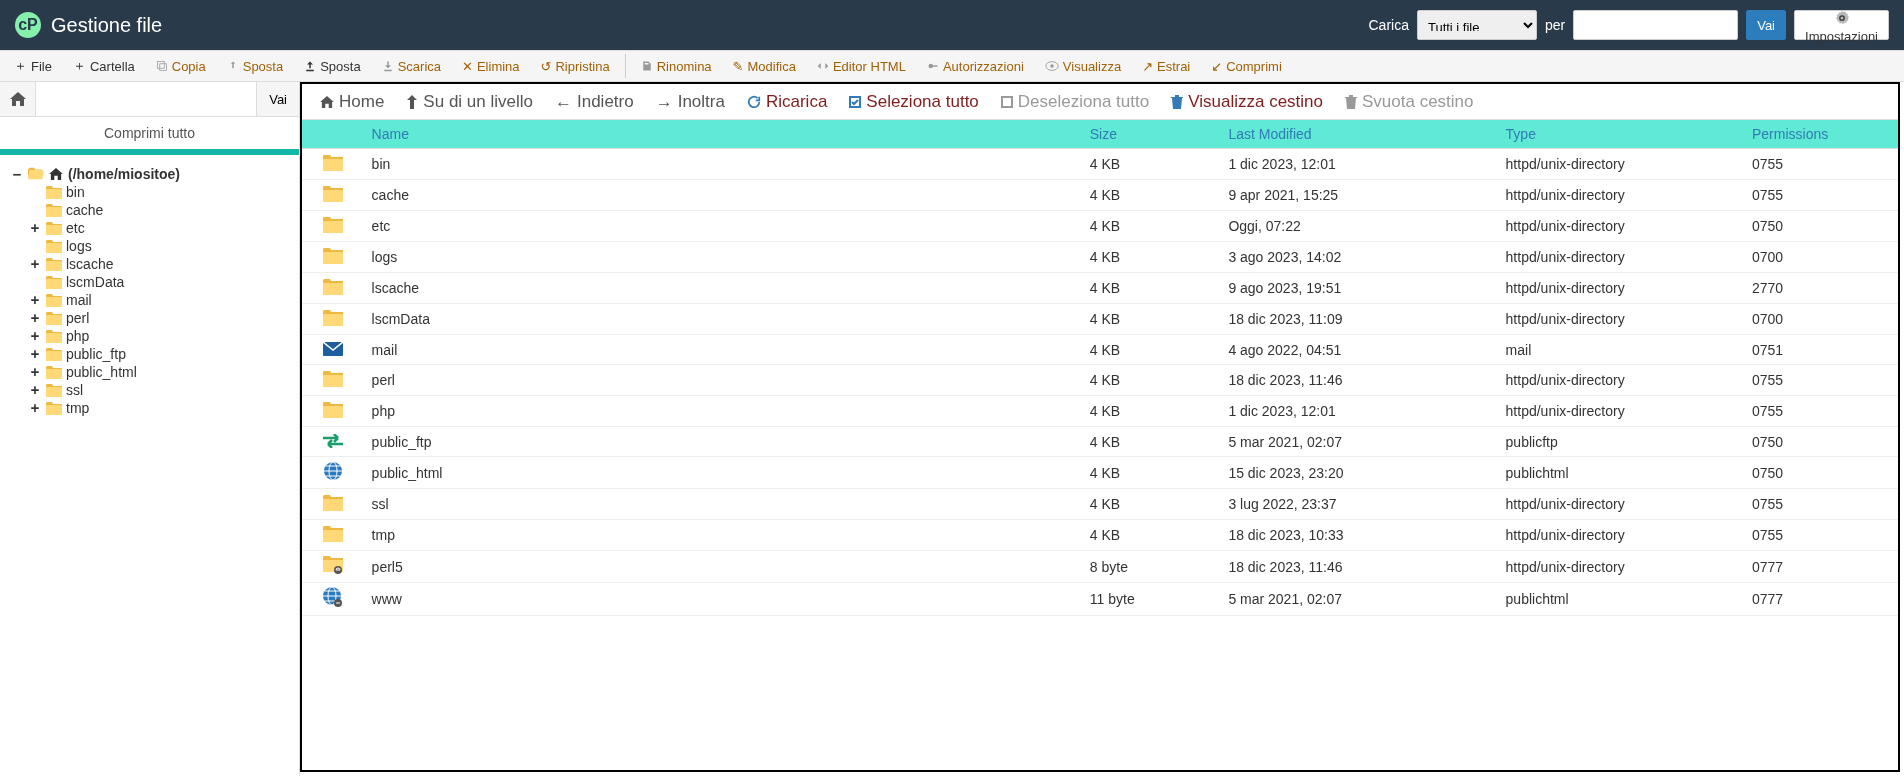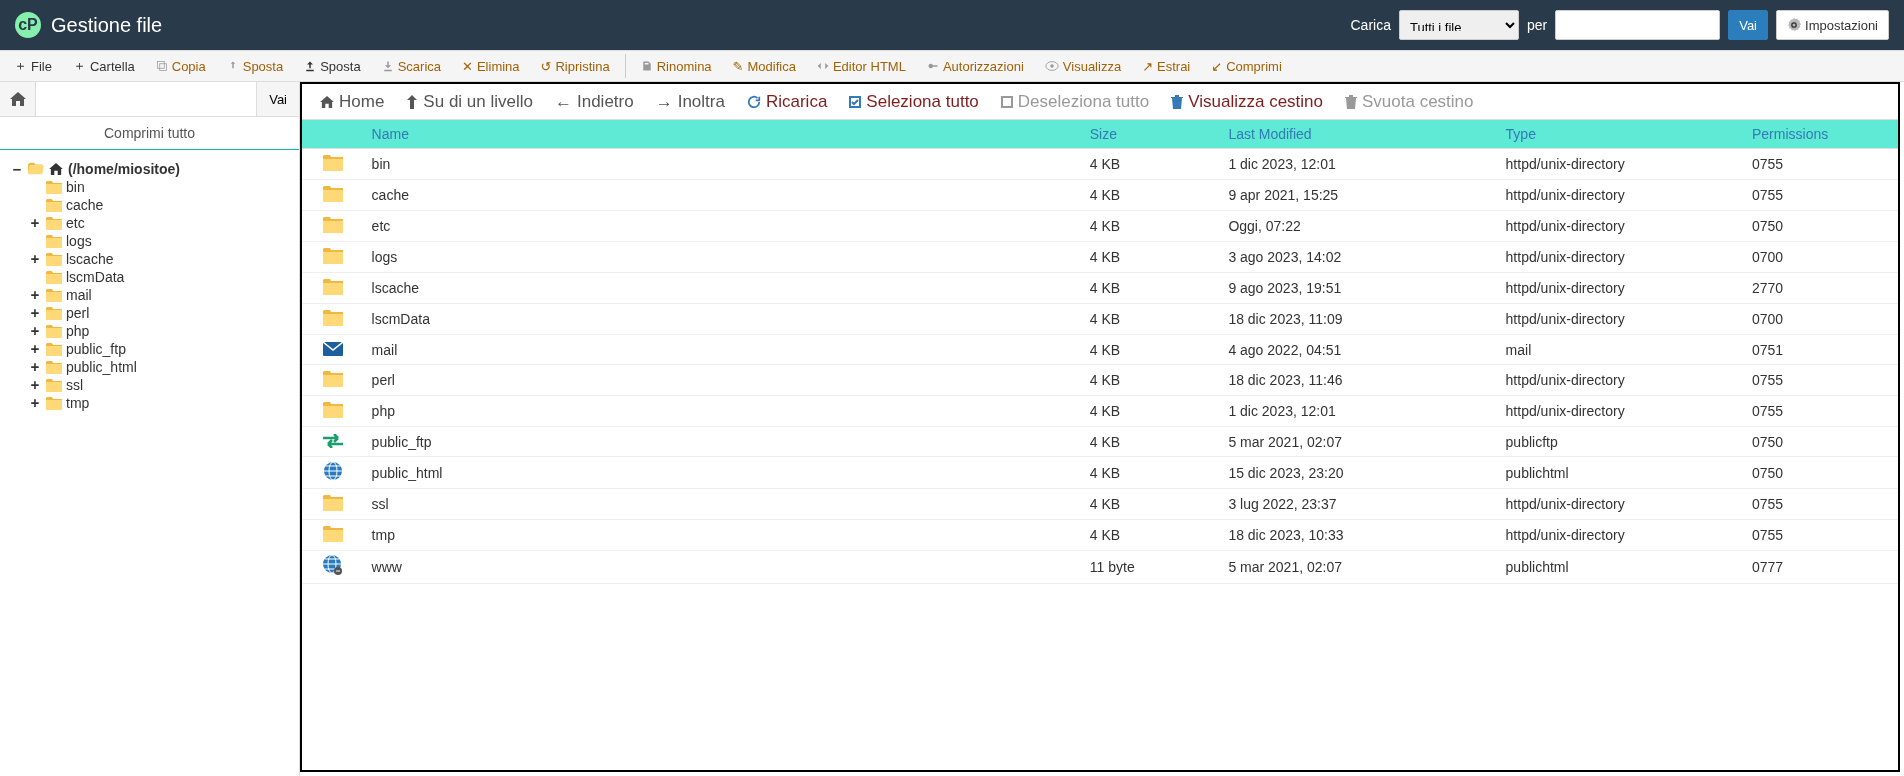--- a/index.html
+++ b/index.html
@@ -9,38 +9,38 @@
   .top-header { background: #293a4a; color: #fff; height: 50px; display: flex; align-items: center; padding: 0 15px; justify-content: space-between; }
   .top-left { display: flex; align-items: center; gap: 10px; }
   .cp-logo { width: 26px; height: 26px; background: #86efac; border-radius: 50%; display: flex; align-items: center; justify-content: center; color: #293a4a; font-weight: bold; font-size: 16px; }
   .page-title { font-size: 20px; font-weight: 400; color: #fff; }
   .top-right { display: flex; align-items: center; gap: 8px; }
   .top-right label { font-size: 14px; }
   .top-right select, .top-right input { height: 30px; padding: 8px 6px; font-size: 13px; border: 1px solid #ccc; border-radius: 2px; }
   .top-right select { width: 120px; }
   .top-right input { width: 165px; }
   .btn-go { background: #2b7dbc; color: #fff; border: 1px solid #2b7dbc; border-radius: 2px; height: 30px; padding: 0 10px; font-size: 13px; cursor: pointer; }
-  .btn-settings { background: #fff; color: #333; border: 1px solid #ccc; border-radius: 2px; height: 30px; padding: 0 10px; font-size: 13px; cursor: pointer; display: flex; align-items: center; gap: 4px; }
+  .btn-settings { background: #fff; color: #333; border: 1px solid #ccc; border-radius: 2px; height: 30px; padding: 0 10px; font-size: 13px; cursor: pointer; display: flex; align-items: center; gap: 4px; flex-direction: column; }
   
   
   .toolbar { background: #f5f5f5; border-top: 1px solid #ddd; border-bottom: 1px solid #ddd; height: 32px; display: flex; align-items: center; padding: 0 4px; gap: 1px; }
   .tb-btn { border: none; background: transparent; padding: 4px 10px; font-size: 13px; cursor: pointer; display: flex; align-items: center; gap: 4px; color: #333; border-radius: 2px; }
   .tb-btn.disabled { color: #a16207; cursor: default; }
   .tb-sep { width: 1px; height: 24px; background: #ccc; margin: 0 4px; }
   
   
   .main { display: flex; height: calc(100vh - 82px); }
   
   
   .sidebar { width: 300px; border-right: 1px solid #ddd; display: flex; flex-direction: column; }
   .sidebar-top { display: flex; border-bottom: 1px solid #ddd; }
   .home-btn { width: 36px; height: 34px; display: flex; align-items: center; justify-content: center; border-right: 1px solid #ddd; background: #f5f5f5; cursor: pointer; }
   .path-input { flex: 1; border: none; padding: 0 8px; font-size: 13px; border-right: 1px solid #ddd; }
   .go-btn { padding: 0 12px; background: #f5f5f5; border: none; font-size: 13px; cursor: pointer; }
-  .collapse-all { text-align: center; padding: 8px; border-bottom: 1px solid #14b8a6; cursor: pointer; font-size: 14px; color: #555; }
+  .collapse-all { text-align: center; padding: 8px; border-bottom: 6px solid #14b8a6; cursor: pointer; font-size: 14px; color: #555; }
   
   .tree { padding: 10px 10px; overflow-y: auto; font-size: 14px; }
   .tree-item { display: flex; align-items: center; gap: 4px; padding: 1px 0; cursor: pointer; white-space: nowrap; }
   .tree-item.root { font-weight: bold; }
   .tree-children { margin-left: 18px; }
   .expand { width: 14px; text-align: center; font-family: monospace; font-weight: bold; }
   .noexpand { width: 14px; }
   .folder-ico { width: 16px; height: 14px; display: inline-flex; align-items: center; justify-content: center; }
   
   
@@ -602,20 +602,35 @@
                 </svg>
               </span></td>
             <td>tmp</td>
             <td>4 KB</td>
             <td>18 dic 2023, 10:33</td>
             <td>httpd/unix-directory</td>
             <td class="col-perm">0755</td>
           </tr>
           <tr>
             <td class="icon-cell"><span class="row-icon">
+                <svg width="20" height="18" viewBox="0 0 20 18">
+                  <path d="M0 1l1-1h6l1 2h12v14H0z" fill="#f0b841"></path>
+                  <path d="M0 4h20v12H0z" fill="#ffd977"></path>
+                  <circle cx="15" cy="14" r="4" fill="#555"></circle>
+                  <path d="M13 14a2 2 0 014 0M13 14h4" stroke="#fff" fill="none"></path>
+                </svg>
+              </span></td>
+            <td>perl5</td>
+            <td>8 byte</td>
+            <td>18 dic 2023, 11:46</td>
+            <td>httpd/unix-directory</td>
+            <td class="col-perm">0777</td>
+          </tr>
+          <tr>
+            <td class="icon-cell"><span class="row-icon">
                 <svg width="20" height="20" viewBox="0 0 20 20">
                   <circle cx="9" cy="9" r="9" fill="#2a7ac0"></circle>
                   <ellipse cx="9" cy="9" rx="4" ry="9" fill="none" stroke="#fff"></ellipse>
                   <path d="M0 9h18M2 4h14M2 14h14" stroke="#fff" fill="none"></path>
                   <circle cx="15" cy="16" r="4" fill="#555"></circle>
                   <path d="M13 16h4" stroke="#fff"></path>
                 </svg>
               </span></td>
             <td>www</td>
             <td>11 byte</td>

